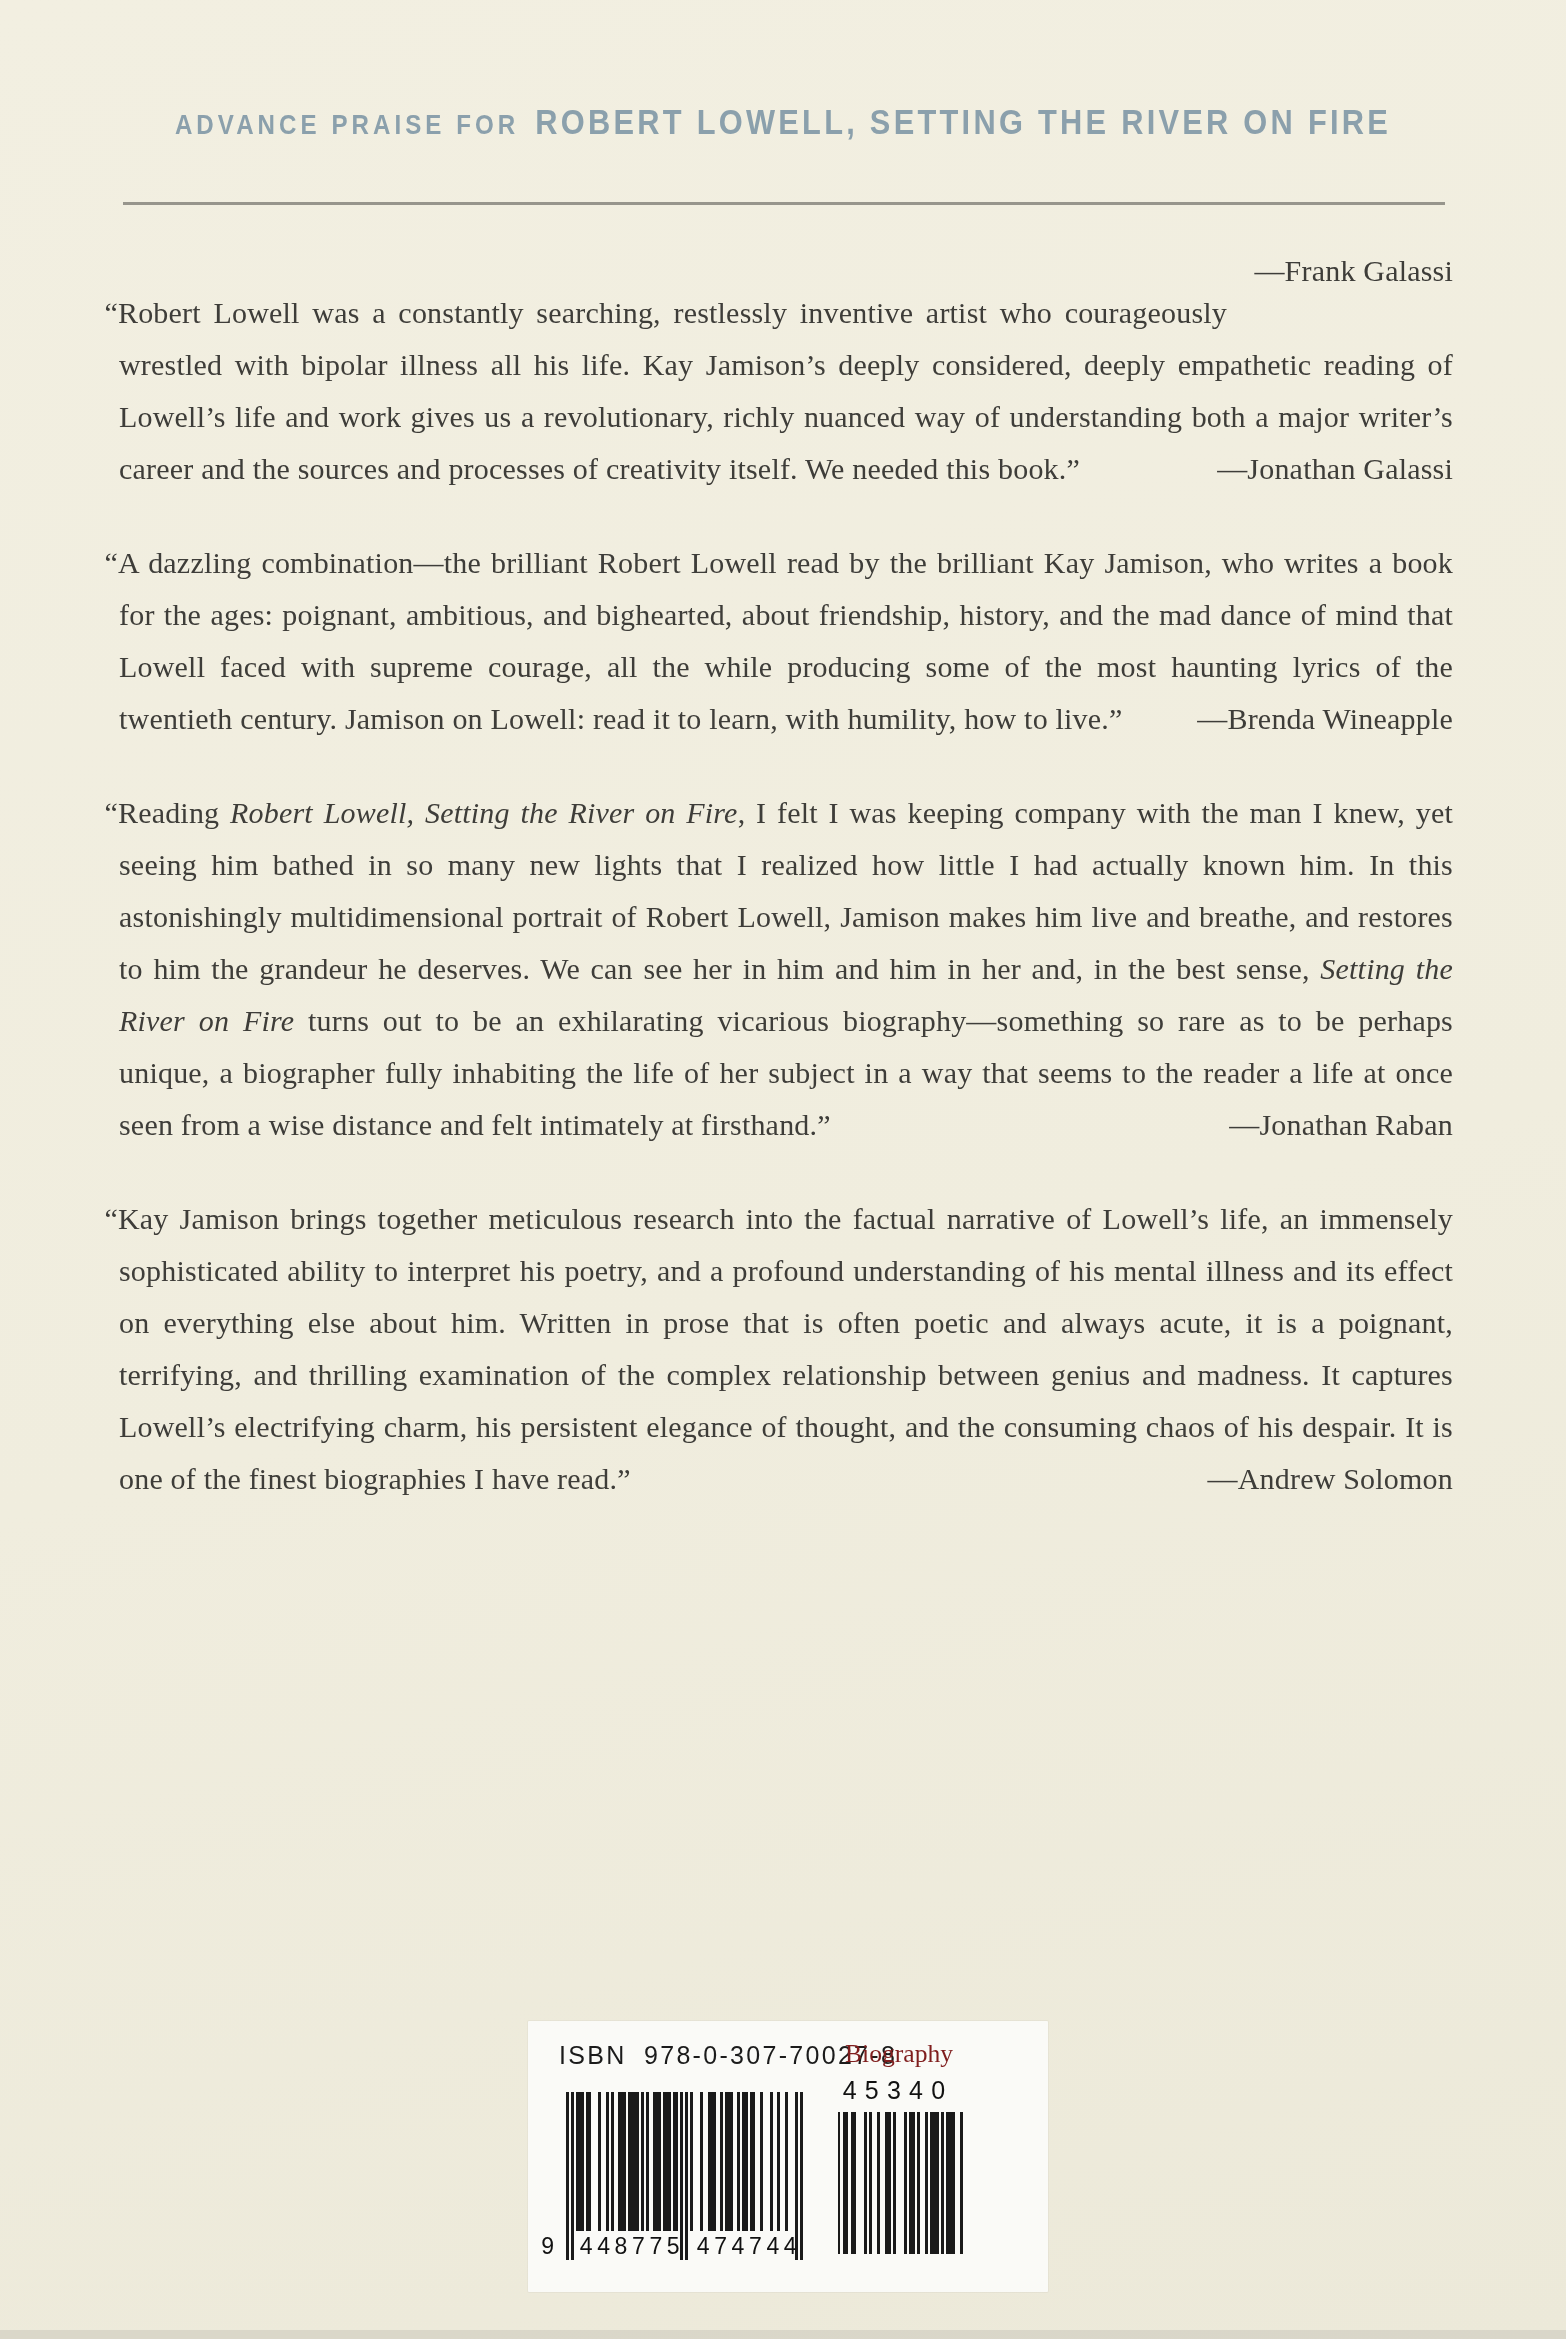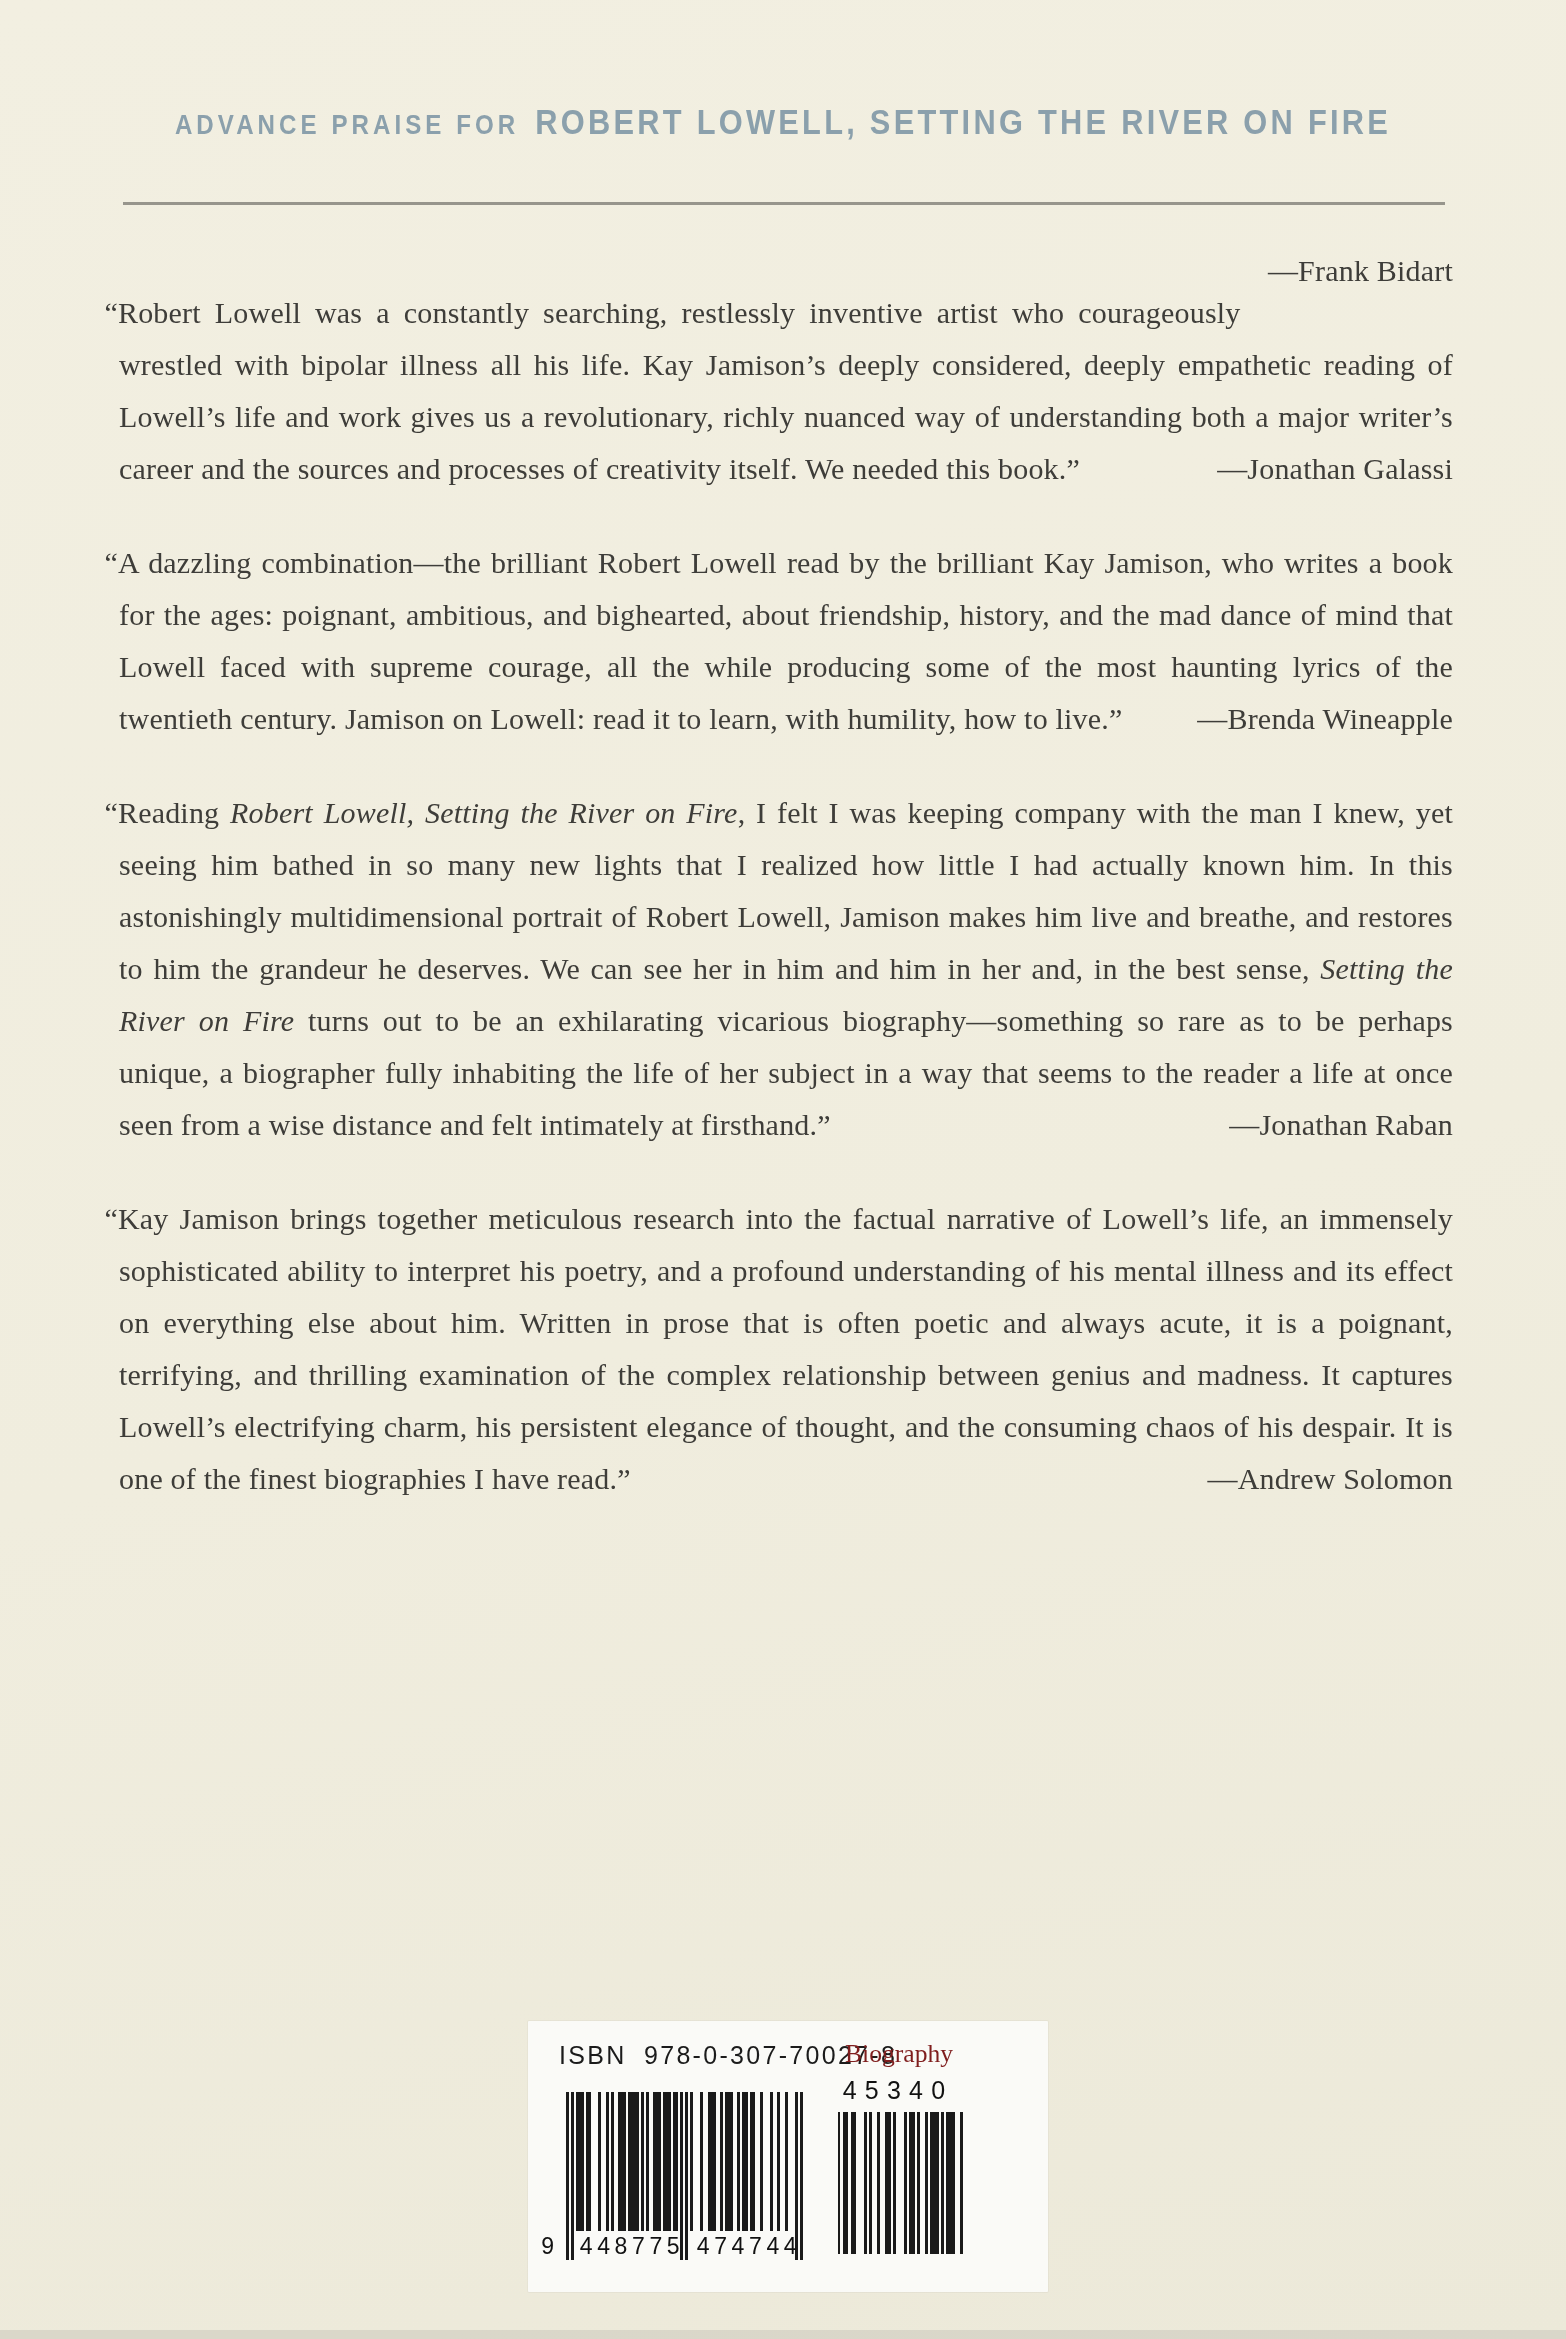--- a/index.html
+++ b/index.html
@@ -83,21 +83,21 @@
 <div class="page" style="background: linear-gradient(165deg, rgb(242, 239, 225) 0%, rgb(240, 237, 222) 55%, rgb(236, 233, 217) 100%);">
 
   <div class="praise-header" style="color: rgb(139, 160, 172);">
     <span class="hdr-prefix">ADVANCE PRAISE FOR</span>
     <span class="hdr-title">ROBERT LOWELL, SETTING THE RIVER ON FIRE</span>
   </div>
 
   <div class="header-rule"></div>
 
   <div class="blurb-list" id="blurb-list" style="color: rgb(62, 61, 57);">
-      <p class="blurb"><span class="attrib">—Frank Bidart</span></p>
+      <p class="blurb"><span class="attrib">—Frank Galassi</span></p>
       <p class="blurb"><span>“Robert Lowell was a constantly searching, restlessly inventive artist who courageously wrestled with bipolar illness all his life. Kay Jamison’s deeply considered, deeply empathetic reading of Lowell’s life and work gives us a revolutionary, richly nuanced way of understanding both a major writer’s career and the sources and processes of creativity itself. We needed this book.”</span><span class="attrib">—Jonathan Galassi</span></p>
       <p class="blurb"><span>“A dazzling combination—the brilliant Robert Lowell read by the brilliant Kay Jamison, who writes a book for the ages: poignant, ambitious, and bighearted, about friendship, history, and the mad dance of mind that Lowell faced with supreme courage, all the while producing some of the most haunting lyrics of the twentieth century. Jamison on Lowell: read it to learn, with humility, how to live.”</span><span class="attrib">—Brenda Wineapple</span></p>
       <p class="blurb"><span>“Reading </span><em>Robert Lowell, Setting the River on Fire</em><span>, I felt I was keeping company with the man I knew, yet seeing him bathed in so many new lights that I realized how little I had actually known him. In this astonishingly multidimensional portrait of Robert Lowell, Jamison makes him live and breathe, and restores to him the grandeur he deserves. We can see her in him and him in her and, in the best sense, </span><em>Setting the River on Fire</em><span> turns out to be an exhilarating vicarious biography—something so rare as to be perhaps unique, a biographer fully inhabiting the life of her subject in a way that seems to the reader a life at once seen from a wise distance and felt intimately at firsthand.”</span><span class="attrib">—Jonathan Raban</span></p>
       <p class="blurb"><span>“Kay Jamison brings together meticulous research into the factual narrative of Lowell’s life, an immensely sophisticated ability to interpret his poetry, and a profound understanding of his mental illness and its effect on everything else about him. Written in prose that is often poetic and always acute, it is a poignant, terrifying, and thrilling examination of the complex relationship between genius and madness. It captures Lowell’s electrifying charm, his persistent elegance of thought, and the consuming chaos of his despair. It is one of the finest biographies I have read.”</span><span class="attrib">—Andrew Solomon</span></p>
     </div>
 
   <div class="barcode-label" style="background: rgb(250, 250, 247);">
     <div class="isbn-text">ISBN 978-0-307-70027-8</div>
     <div class="bc-category">Biography</div>
     <div class="ean13" id="ean13">

